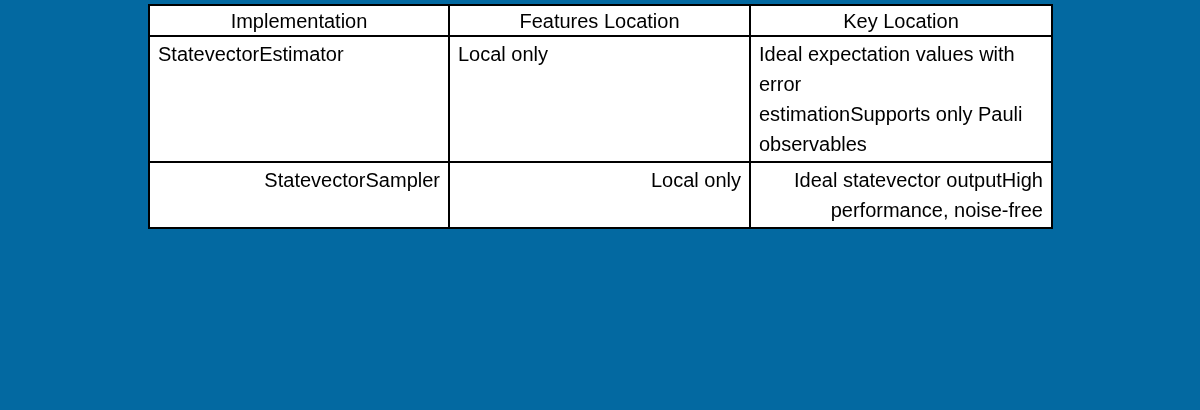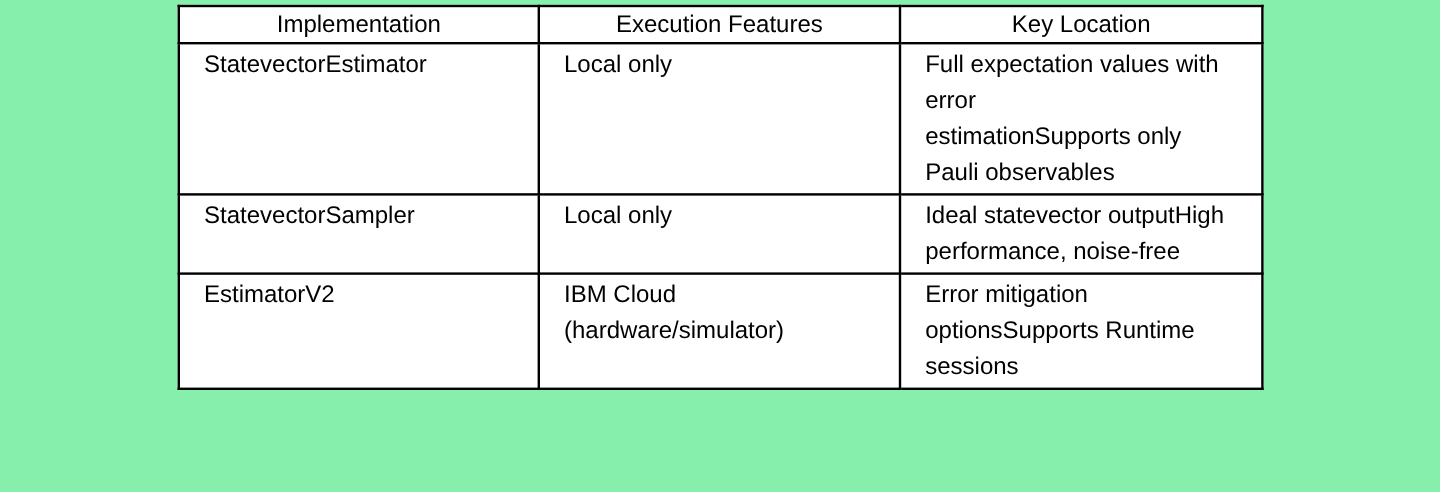--- a/index.html
+++ b/index.html
@@ -13,21 +13,21 @@
     height: 410px;
     font-family: "Liberation Sans", sans-serif;
     color: #000000;
     overflow: hidden;
   }
 
   .page {
     position: relative;
     width: 1200px;
     height: 410px;
-    background: #86efac;
+    background: #0369a1;
   }
 
   
   .comparison-table {
     position: absolute;
     left: 148px;
     top: 4px;
     width: 903px;
     border-collapse: collapse;
     table-layout: fixed;
@@ -39,82 +39,76 @@
   .comparison-table col.col-feat  { width: 302px; }
 
   .comparison-table th,
   .comparison-table td {
     border: 2px solid #000000;
     font-size: 20px;
     line-height: 30px;
     font-weight: normal;
     color: #000000;
     background: #ffffff;
-    padding: 0 20px;
+    padding: 0 8px;
     vertical-align: top;
     white-space: pre-line;
   }
 
   .comparison-table thead th {
     text-align: center;
     height: 29px;
     line-height: 26px;
     padding: 0 8px;
     vertical-align: middle;
   }
 
   .comparison-table tbody td {
     text-align: left;
     padding-top: 2px;
     padding-bottom: 2px;
   }
 
   
   tr[data-name="table-row-statevector-estimator"] td { height: 117px; }
-  tr[data-name="table-row-statevector-sampler"]  td { height: 56px; }
+  tr[data-name="table-row-statevector-sampler"]  td { height: 56px; text-align: right; }
   tr[data-name="table-row-estimator-v2"]         td { height: 86px; }
   tr[data-name="table-row-sampler-v2"]           td { height: 80px; }
 </style>
 </head>
 <body>
 
 <div class="page" data-name="page-canvas">
 
   <table class="comparison-table" data-name="comparison-table">
     <colgroup>
       <col class="col-impl">
       <col class="col-loc">
       <col class="col-feat">
     </colgroup>
 
     <thead data-name="table-header">
       <tr data-name="table-header-row">
         <th data-name="column-header-implementation">Implementation</th>
-        <th data-name="column-header-execution-location">Execution Features</th>
+        <th data-name="column-header-execution-location">Features Location</th>
         <th data-name="column-header-key-features">Key Location</th>
       </tr>
     </thead>
 
     <tbody data-name="table-body">
       <tr data-name="table-row-statevector-estimator">
         <td data-name="cell-implementation">StatevectorEstimator</td>
         <td data-name="cell-execution-location">Local only</td>
-        <td data-name="cell-key-features">Full expectation values with error
+        <td data-name="cell-key-features">Ideal expectation values with error
 estimationSupports only Pauli observables</td>
       </tr>
 
       <tr data-name="table-row-statevector-sampler">
         <td data-name="cell-implementation">StatevectorSampler</td>
         <td data-name="cell-execution-location">Local only</td>
         <td data-name="cell-key-features">Ideal statevector outputHigh performance, noise-free</td>
       </tr>
 
-      <tr data-name="table-row-estimator-v2">
-        <td data-name="cell-implementation">EstimatorV2</td>
-        <td data-name="cell-execution-location">IBM Cloud
-(hardware/simulator)</td>
-        <td data-name="cell-key-features">Error mitigation optionsSupports Runtime sessions</td>
-      </tr>
 
     </tbody>
   </table>
 
 </div>
 
 </body></html>

